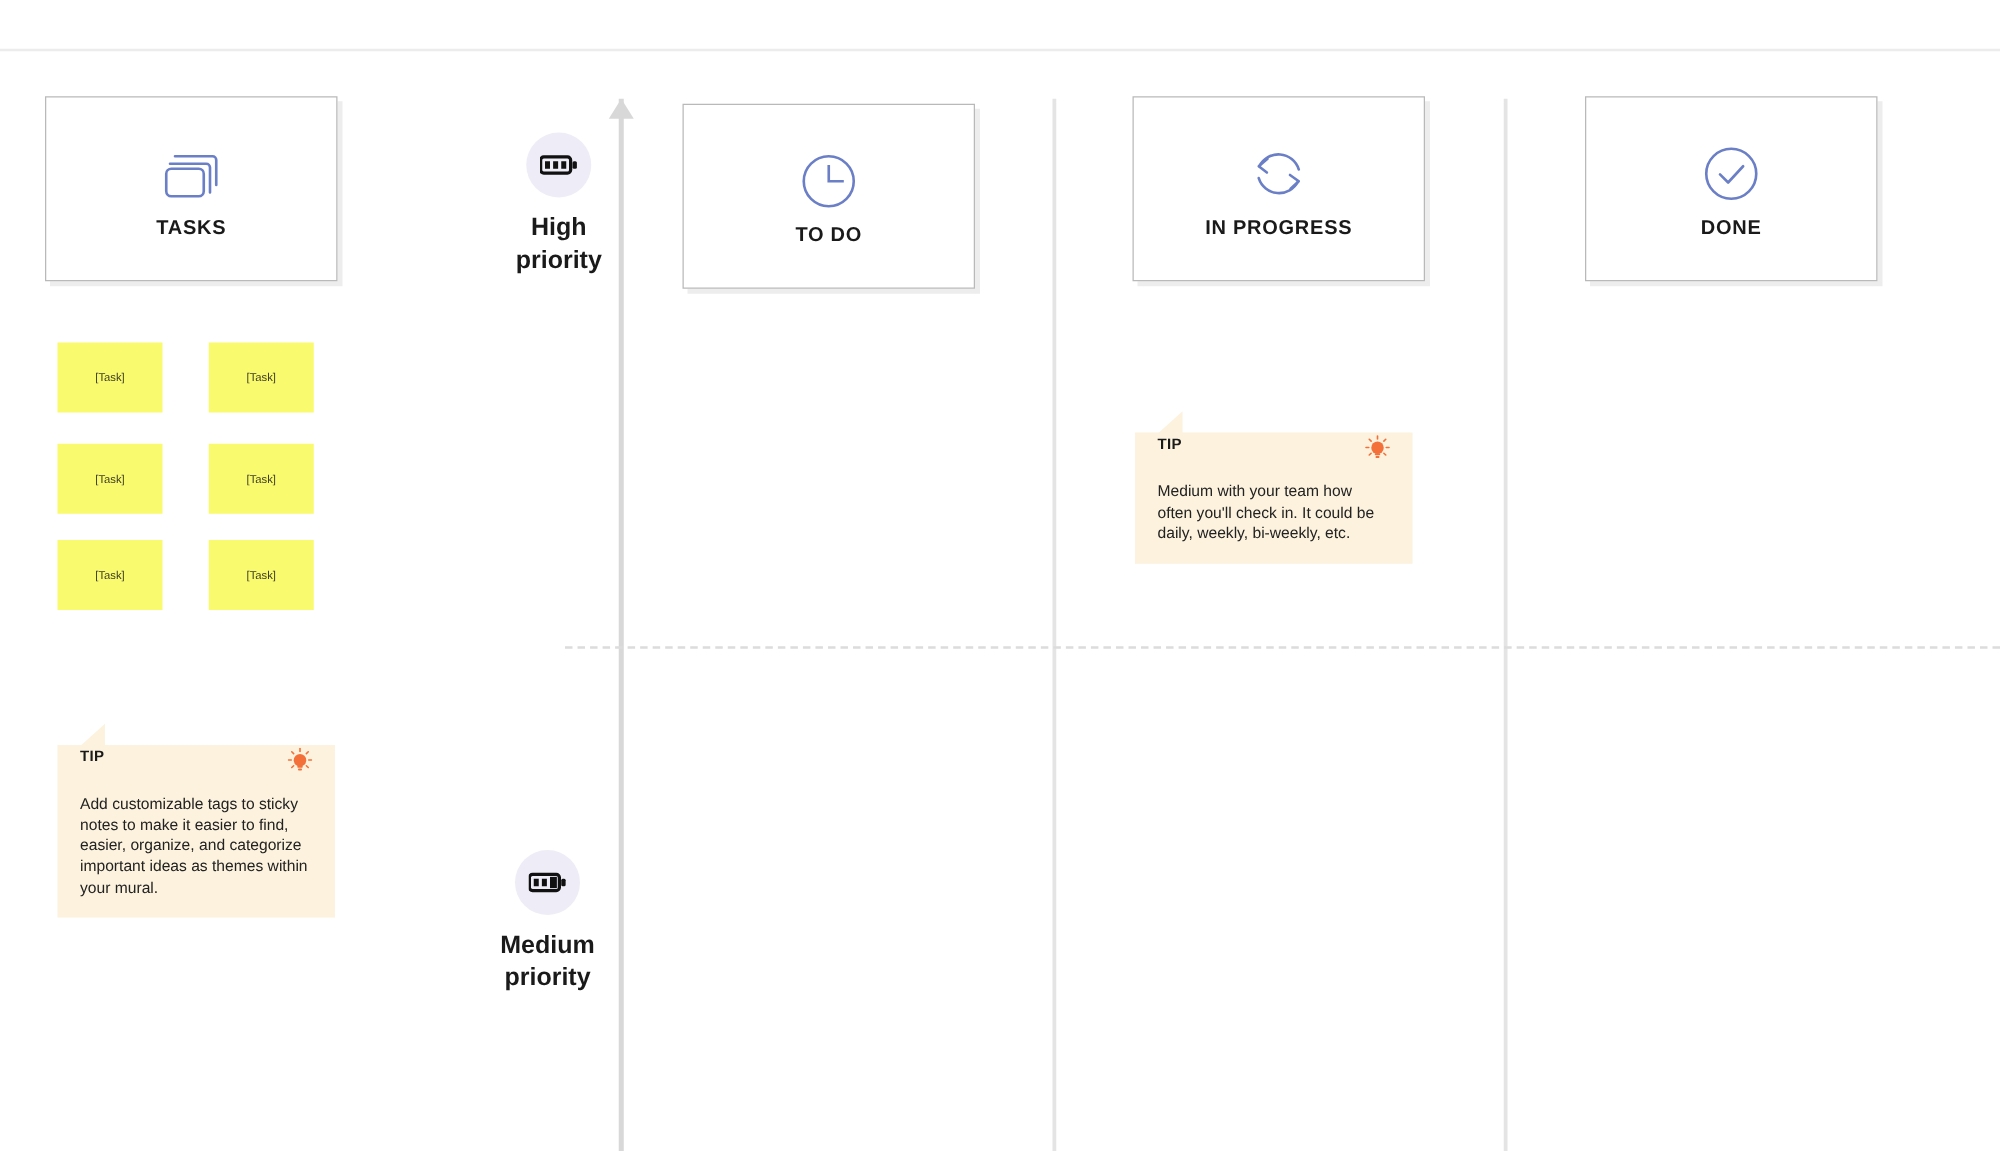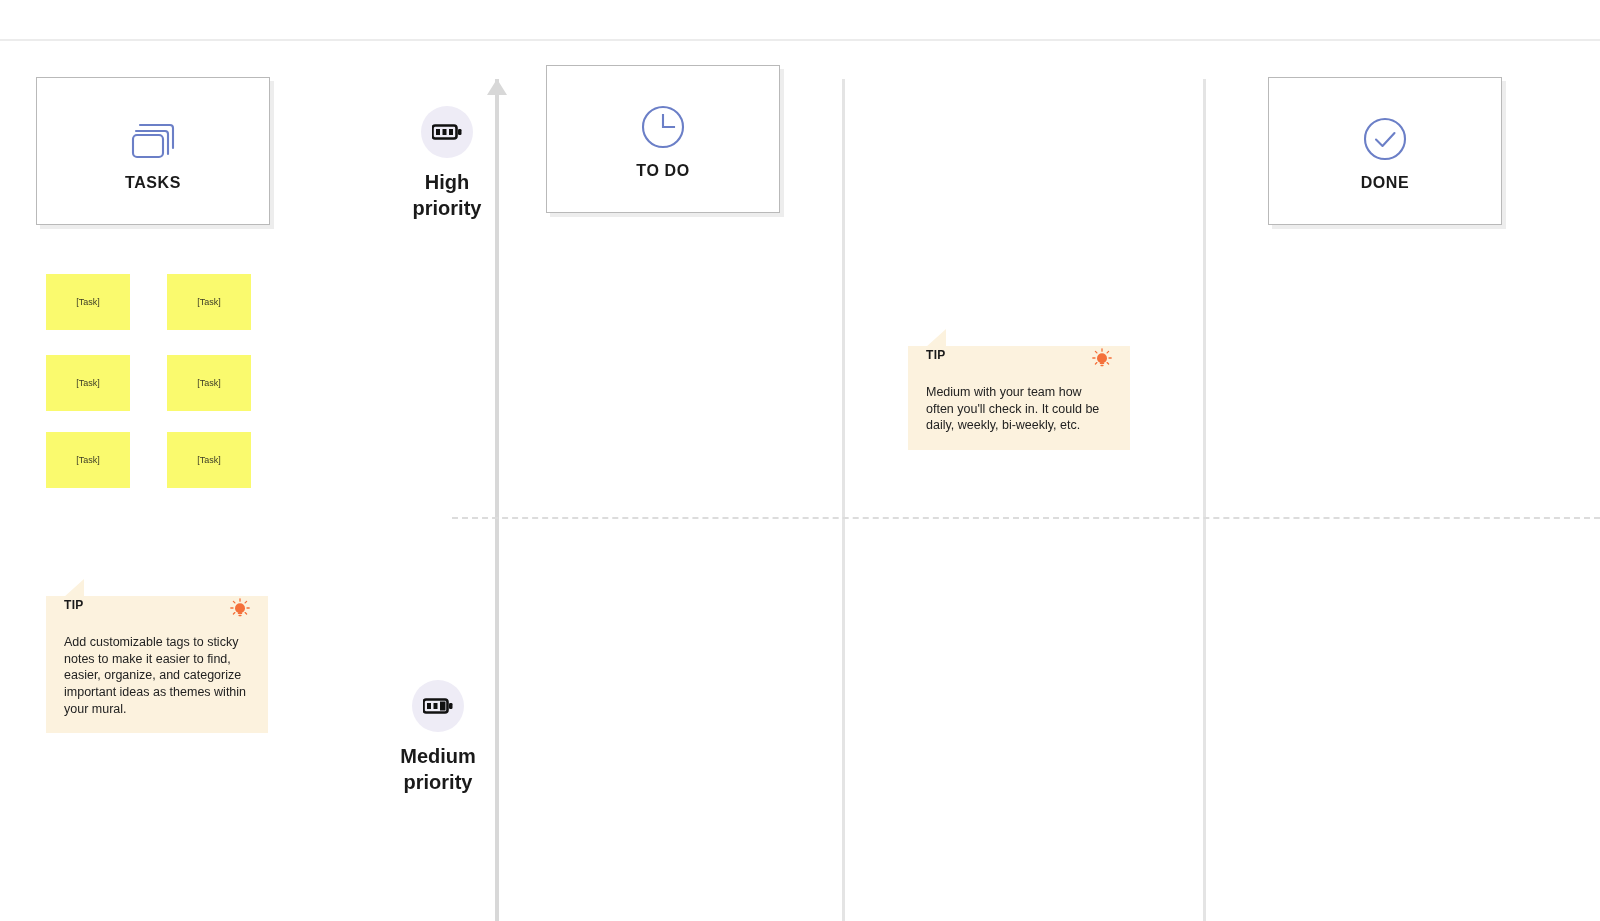--- a/index.html
+++ b/index.html
@@ -86,21 +86,21 @@
   }
   .header-card .card-title {
     font-size: 16px;
     font-weight: bold;
     letter-spacing: 0.6px;
     color: #1a1a1a;
     text-align: center;
   }
 
   #card-tasks       { left: 36px;   top: 34px; }
-  #card-todo        { left: 546px;  top: 22px; }
+  #card-todo        { left: 546px;  top: 40px; }
   #card-inprogress  { left: 906px;  top: 34px; }
   #card-done        { left: 1268px; top: 34px; }
 
   
   .priority-marker {
     position: absolute;
     width: 110px;
     display: flex;
     flex-direction: column;
     align-items: center;
@@ -198,20 +198,31 @@
   <div class="header-card" id="card-todo">
     <div class="card-icon">
       <svg width="50" height="50" viewBox="0 0 50 50" fill="none">
         <circle cx="25" cy="25" r="20" stroke="#6b7fc7" stroke-width="2.1" fill="none"></circle>
         <path d="M25 13 V25 H36" stroke="#6b7fc7" stroke-width="2.1" stroke-linecap="square" fill="none"></path>
       </svg>
     </div>
     <div class="card-title">TO DO</div>
   </div>
 
+  <div class="header-card" id="card-inprogress">
+    <div class="card-icon">
+      <svg width="52" height="52" viewBox="0 0 52 52" fill="none">
+        <path d="M10.5 20 A17 17 0 0 1 42 22.5" stroke="#6b7fc7" stroke-width="2.1" stroke-linecap="round" fill="none"></path>
+        <path d="M41.5 32 A17 17 0 0 1 10 29.5" stroke="#6b7fc7" stroke-width="2.1" stroke-linecap="round" fill="none"></path>
+        <path d="M17 14 L10 20 L16.5 25" stroke="#6b7fc7" stroke-width="2.1" stroke-linecap="round" stroke-linejoin="round" fill="none"></path>
+        <path d="M35 27 L42 32 L35.5 38" stroke="#6b7fc7" stroke-width="2.1" stroke-linecap="round" stroke-linejoin="round" fill="none"></path>
+      </svg>
+    </div>
+    <div class="card-title">IN PROGRESS</div>
+  </div>
 
   <div class="header-card" id="card-done">
     <div class="card-icon">
       <svg width="50" height="50" viewBox="0 0 50 50" fill="none">
         <circle cx="25" cy="25" r="20" stroke="#6b7fc7" stroke-width="2.1" fill="none"></circle>
         <path d="M16 25.5 L22.5 32 L34.5 19" stroke="#6b7fc7" stroke-width="2.1" stroke-linecap="round" stroke-linejoin="round" fill="none"></path>
       </svg>
     </div>
     <div class="card-title">DONE</div>
   </div>

